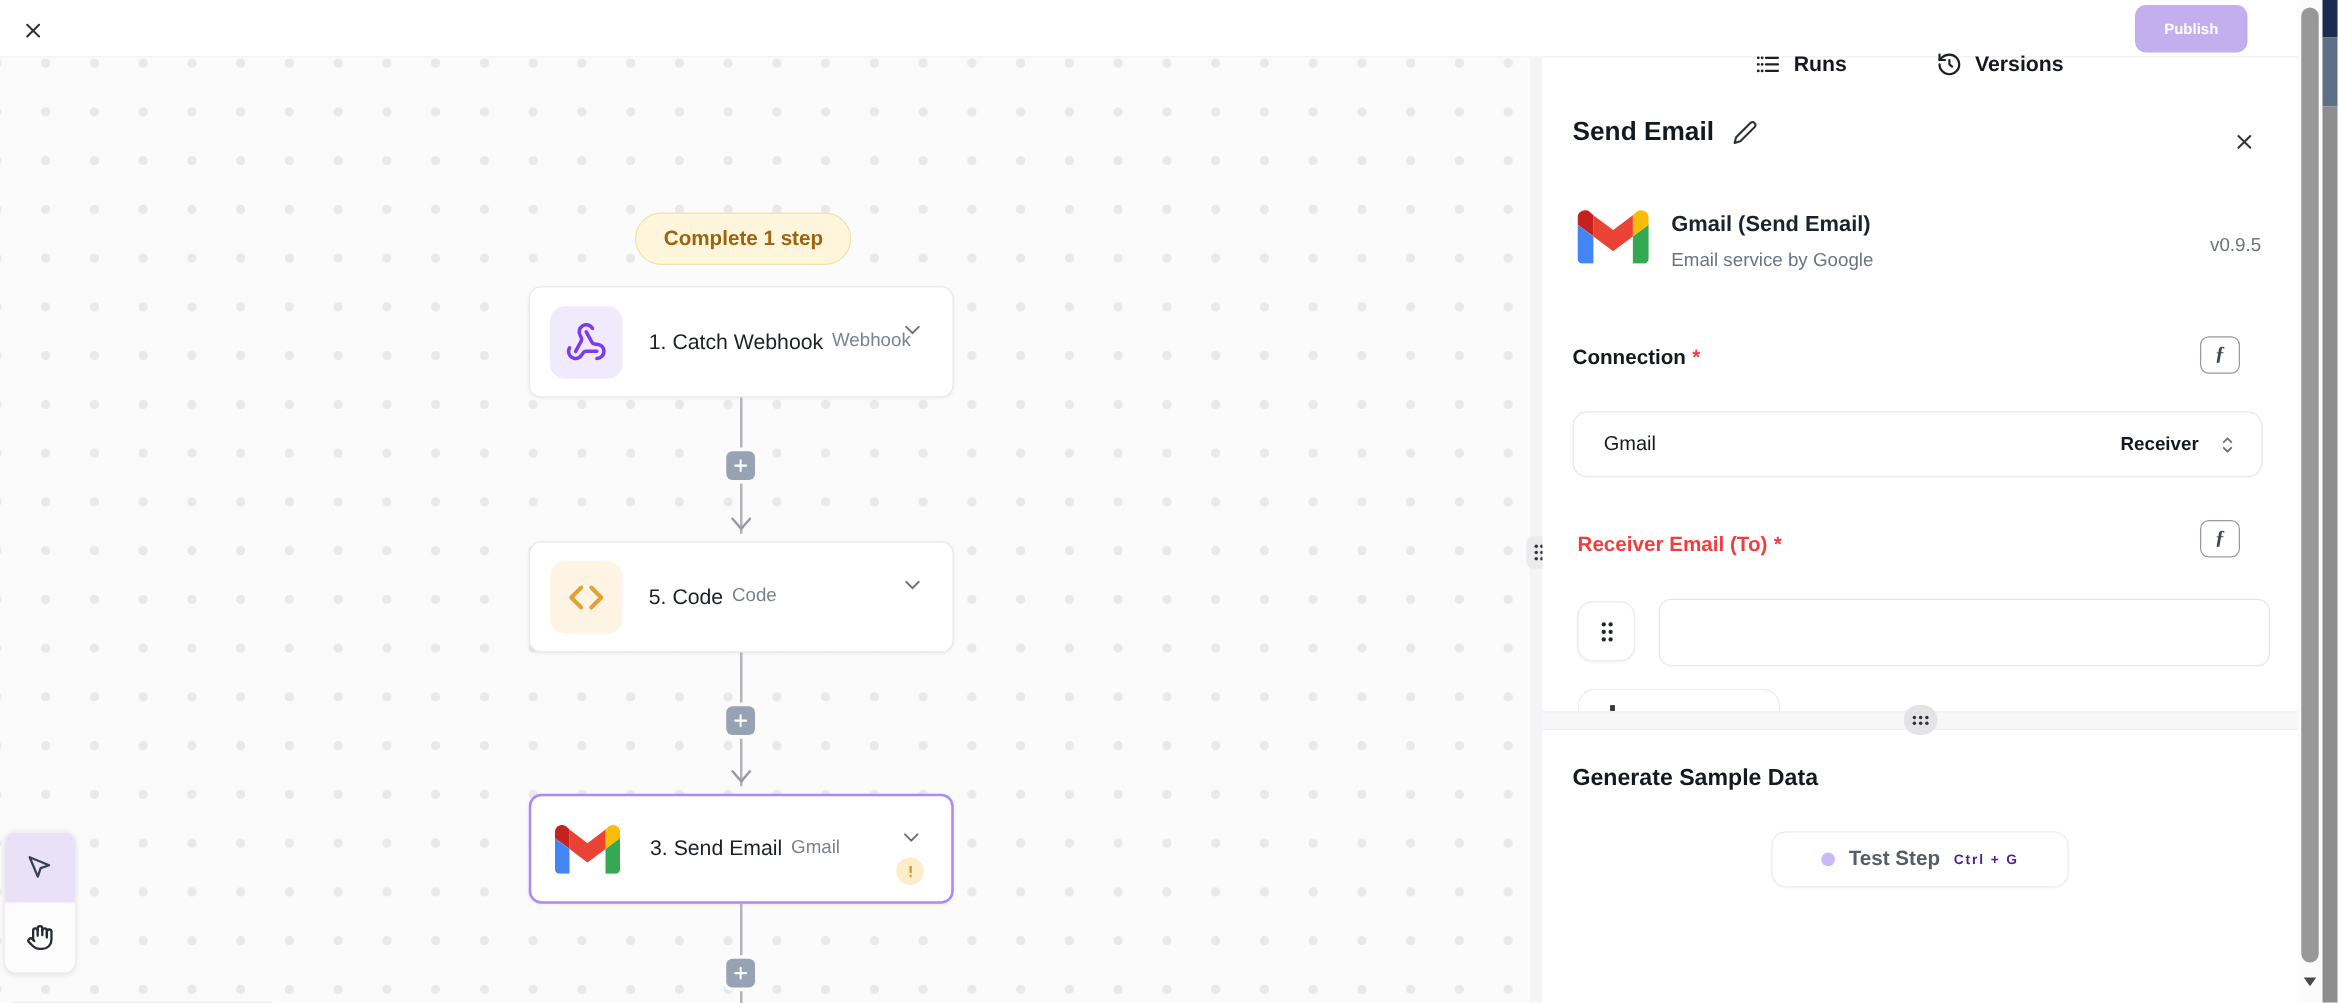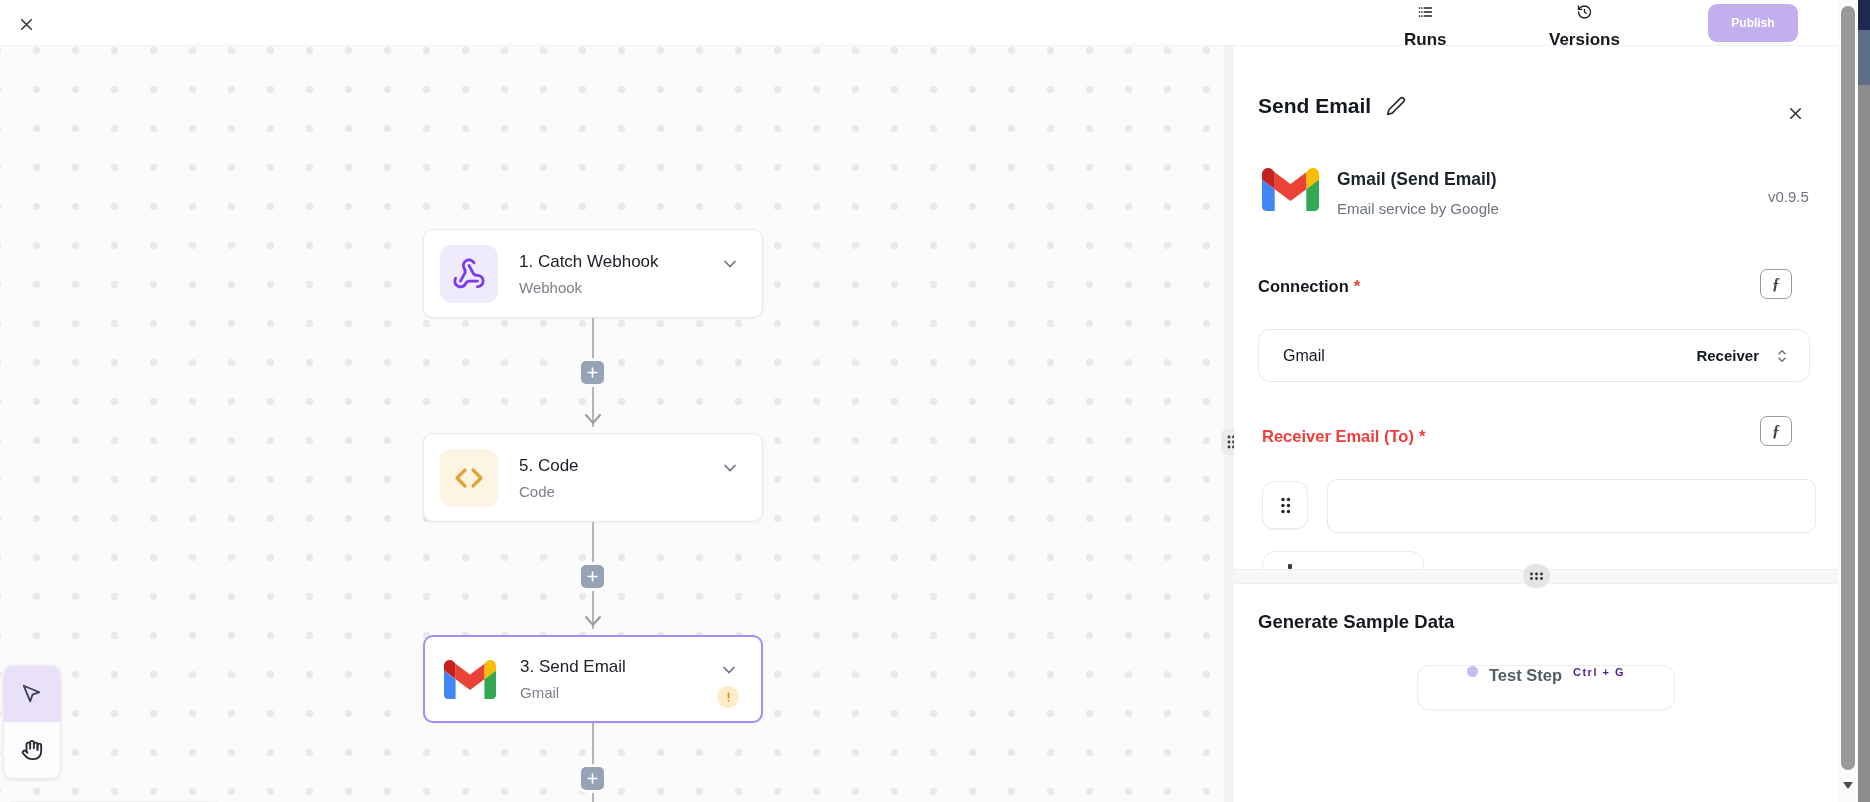--- a/index.html
+++ b/index.html
@@ -3,21 +3,21 @@
 <meta charset="utf-8">
 <style>
   * { margin:0; padding:0; box-sizing:border-box; }
   html,body { width:1870px; height:802px; overflow:hidden; background:#fff;
     font-family:"Liberation Sans", sans-serif; color:#14181f; }
   .abs { position:absolute; }
 
   
   #topbar { left:0; top:0; width:1838px; height:46px; background:#fff; border-bottom:1px solid #f1f1f3; z-index:5; }
   #close-flow { left:14px; top:12px; width:24px; height:24px; display:flex; align-items:center; justify-content:center; cursor:pointer; }
-  .tb-item { top:4px; height:46px; display:flex; align-items:center; gap:10px; font-size:17px; font-weight:600; color:#15181e; cursor:pointer;flex-direction:column; }
+  .tb-item { top:16px; height:46px; display:flex; align-items:flex-end; gap:10px; font-size:17px; font-weight:600; color:#15181e; cursor:pointer; }
   #runs-btn { left:1404px; }
   #versions-btn { left:1549px; }
   #publish-btn { left:1708px; top:4px; width:90px; height:38px; border-radius:9px; background:#c3aeee; color:#fff;
     font-size:12px; font-weight:700; display:flex; align-items:center; justify-content:center; border:none; cursor:default; }
 
   
   #canvas { left:0; top:46px; width:1224px; height:756px; background-color:#fbfbfb;
     background-image:radial-gradient(circle, #e9e9ec 3.4px, transparent 4px);
     background-size:39px 39px; background-position:17px 24px; }
 
@@ -25,21 +25,21 @@
     background:#fdf6dc; border:1px solid #f0e2ab; color:#9d640d; font-size:16.5px; font-weight:700;
     display:flex; align-items:center; }
 
   .step-card { left:423px; width:340px; height:89px; background:#fff; border:1px solid #e9e9ed; border-radius:10px;
     box-shadow:0 1px 3px rgba(20,20,40,.05); display:flex; align-items:center; padding:0 16px; gap:21px; cursor:pointer; }
   .step-card.selected { border:2px solid #a78bfa; }
   .icon-tile { width:58px; height:58px; border-radius:12px; display:flex; align-items:center; justify-content:center; flex:none; }
   .tile-webhook { background:#efeafc; }
   .tile-code { background:#fdf4e4; }
   .tile-plain { background:transparent; }
-  .step-texts { display:flex; flex-direction:column; gap:7px; }
+  .step-texts { display:flex; flex-direction:row; gap:7px; }
   .step-title { font-size:17px; font-weight:500; color:#1b2026; }
   .step-sub { font-size:15px; color:#7c828b; }
   .card-chevron { position:absolute; right:22px; top:24px; }
   .warn-badge { position:absolute; right:22px; bottom:13px; width:22px; height:22px; border-radius:50%; background:#fcecca;
     display:flex; align-items:center; justify-content:center; }
 
   .conn-line { left:592px; width:2px; background:#b3b3ba; }
   .conn-arrow { left:583px; }
   .add-step { left:581px; width:23px; height:23px; border-radius:5px; background:#97a3b4; border:none;
     display:flex; align-items:center; justify-content:center; cursor:pointer; box-shadow:0 0 0 3px #fbfbfb; }
@@ -89,22 +89,22 @@
   #cutoff-box { left:1262px; top:551px; width:162px; height:19px; border:1px solid #ececef; border-bottom:none;
     border-radius:14px 14px 0 0; background:#fff; }
   #cutoff-mark { left:1288px; top:564px; width:4px; height:5px; background:#3c3c3c; border-radius:1px; }
 
   #hdivider { left:1234px; top:569px; width:604px; height:15px; background:#f7f7f9;
     border-top:1px solid #efeff1; border-bottom:1px solid #efeff1; cursor:row-resize; }
   #hdivider-grip { left:1523px; top:564px; width:27px; height:24px; border-radius:12px; background:#e4e4e7;
     display:flex; align-items:center; justify-content:center; cursor:row-resize; }
 
   #sample-heading { left:1258px; top:611px; font-size:18.5px; font-weight:700; color:#14181f; }
-  #test-step-btn { left:1417px; top:665px; width:258px; height:45px; border-radius:12px; border:1px solid #ececf0;
-    background:#fff; box-shadow:0 1px 2px rgba(0,0,0,.03); display:flex; align-items:flex-start; justify-content:center; gap:11px; cursor:pointer; }
+  #test-step-btn { left:1417px; top:665px; width:238px; height:45px; border-radius:12px; border:1px solid #ececf0;
+    background:#fff; box-shadow:0 1px 2px rgba(0,0,0,.03); display:flex; align-items:center; justify-content:center; gap:11px; cursor:pointer; }
   #test-dot { width:11px; height:11px; border-radius:50%; background:#cbb9f6; }
   #test-label { font-size:16.5px; font-weight:700; color:#565d66; }
   #test-shortcut { font-size:11px; color:#4c1d95; letter-spacing:1.5px; font-weight:600; }
 
   
   #scroll-track { left:1838px; top:0; width:20px; height:802px; background:#fbfbfb; z-index:9; }
   #scroll-thumb { left:1841px; top:6px; width:14px; height:764px; background:#989898; border-radius:7px; z-index:10; cursor:default; }
   #scroll-arrow { left:1843px; top:782px; width:0; height:0; border-left:5px solid transparent; border-right:5px solid transparent;
     border-top:7px solid #4a4a4a; z-index:10; }
   .edge { left:1858px; width:12px; z-index:11; }
@@ -133,20 +133,21 @@
       <path d="M3 12a9 9 0 1 0 9-9 9.75 9.75 0 0 0-6.74 2.74L3 8"></path>
         <path d="M3 3v5h5"></path>
         <path d="M12 8v4l2.5 2"></path>
     </svg>
     <span>Versions</span>
   </div>
   <button id="publish-btn" class="abs">Publish</button>
 </div>
 
 <div id="canvas" class="abs">
+  <div id="notice-badge" class="abs">Complete 1 step</div>
 
   <div class="step-card abs" style="top:183px;">
     <div class="icon-tile tile-webhook">
       <svg width="34" height="34" viewBox="0 0 24 24" fill="none" stroke="#7c3aed" stroke-width="2" stroke-linecap="round" stroke-linejoin="round">
         <path d="M18 16.98h-5.99c-1.1 0-1.95.94-2.48 1.9A4 4 0 0 1 2 17c.01-.7.2-1.4.57-2"></path>
         <path d="m6 17 3.13-5.78c.53-.97.1-2.18-.5-3.1a4 4 0 1 1 6.89-4.06"></path>
         <path d="m12 6 3.13 5.73C15.66 12.7 16.9 13 18 13a4 4 0 0 1 0 8"></path>
       </svg>
     </div>
     <div class="step-texts">

